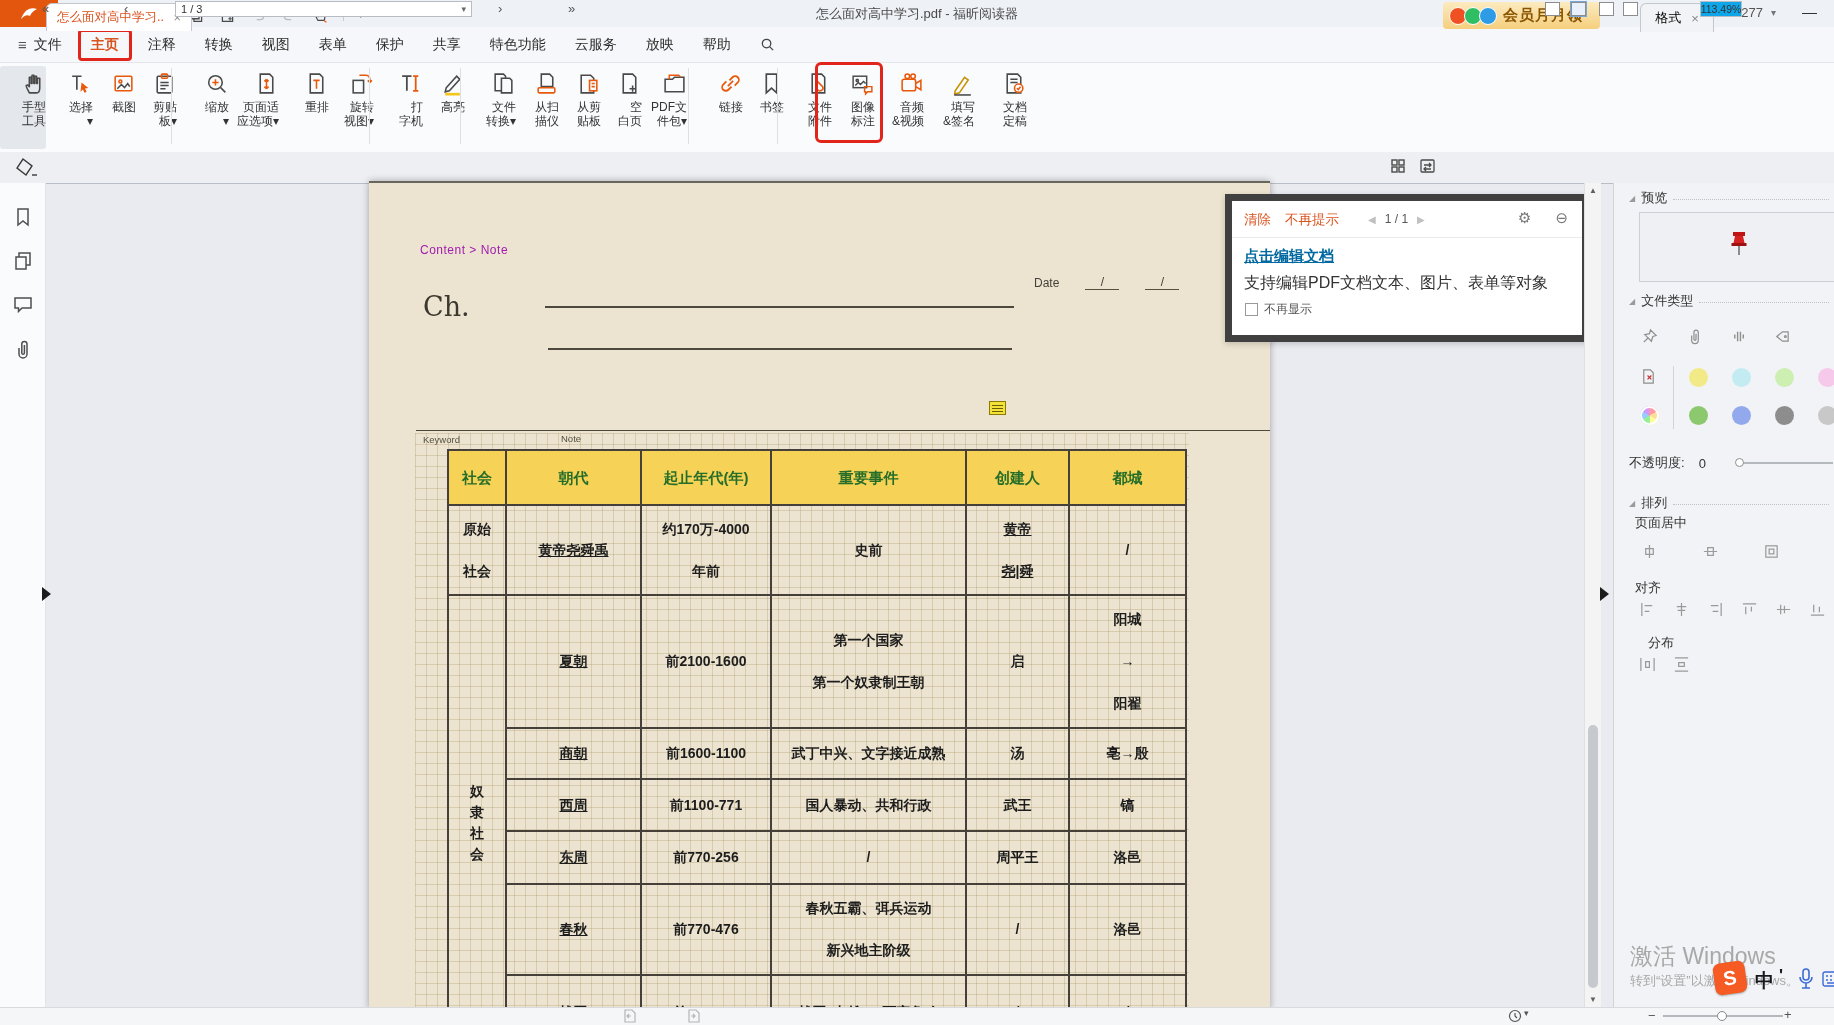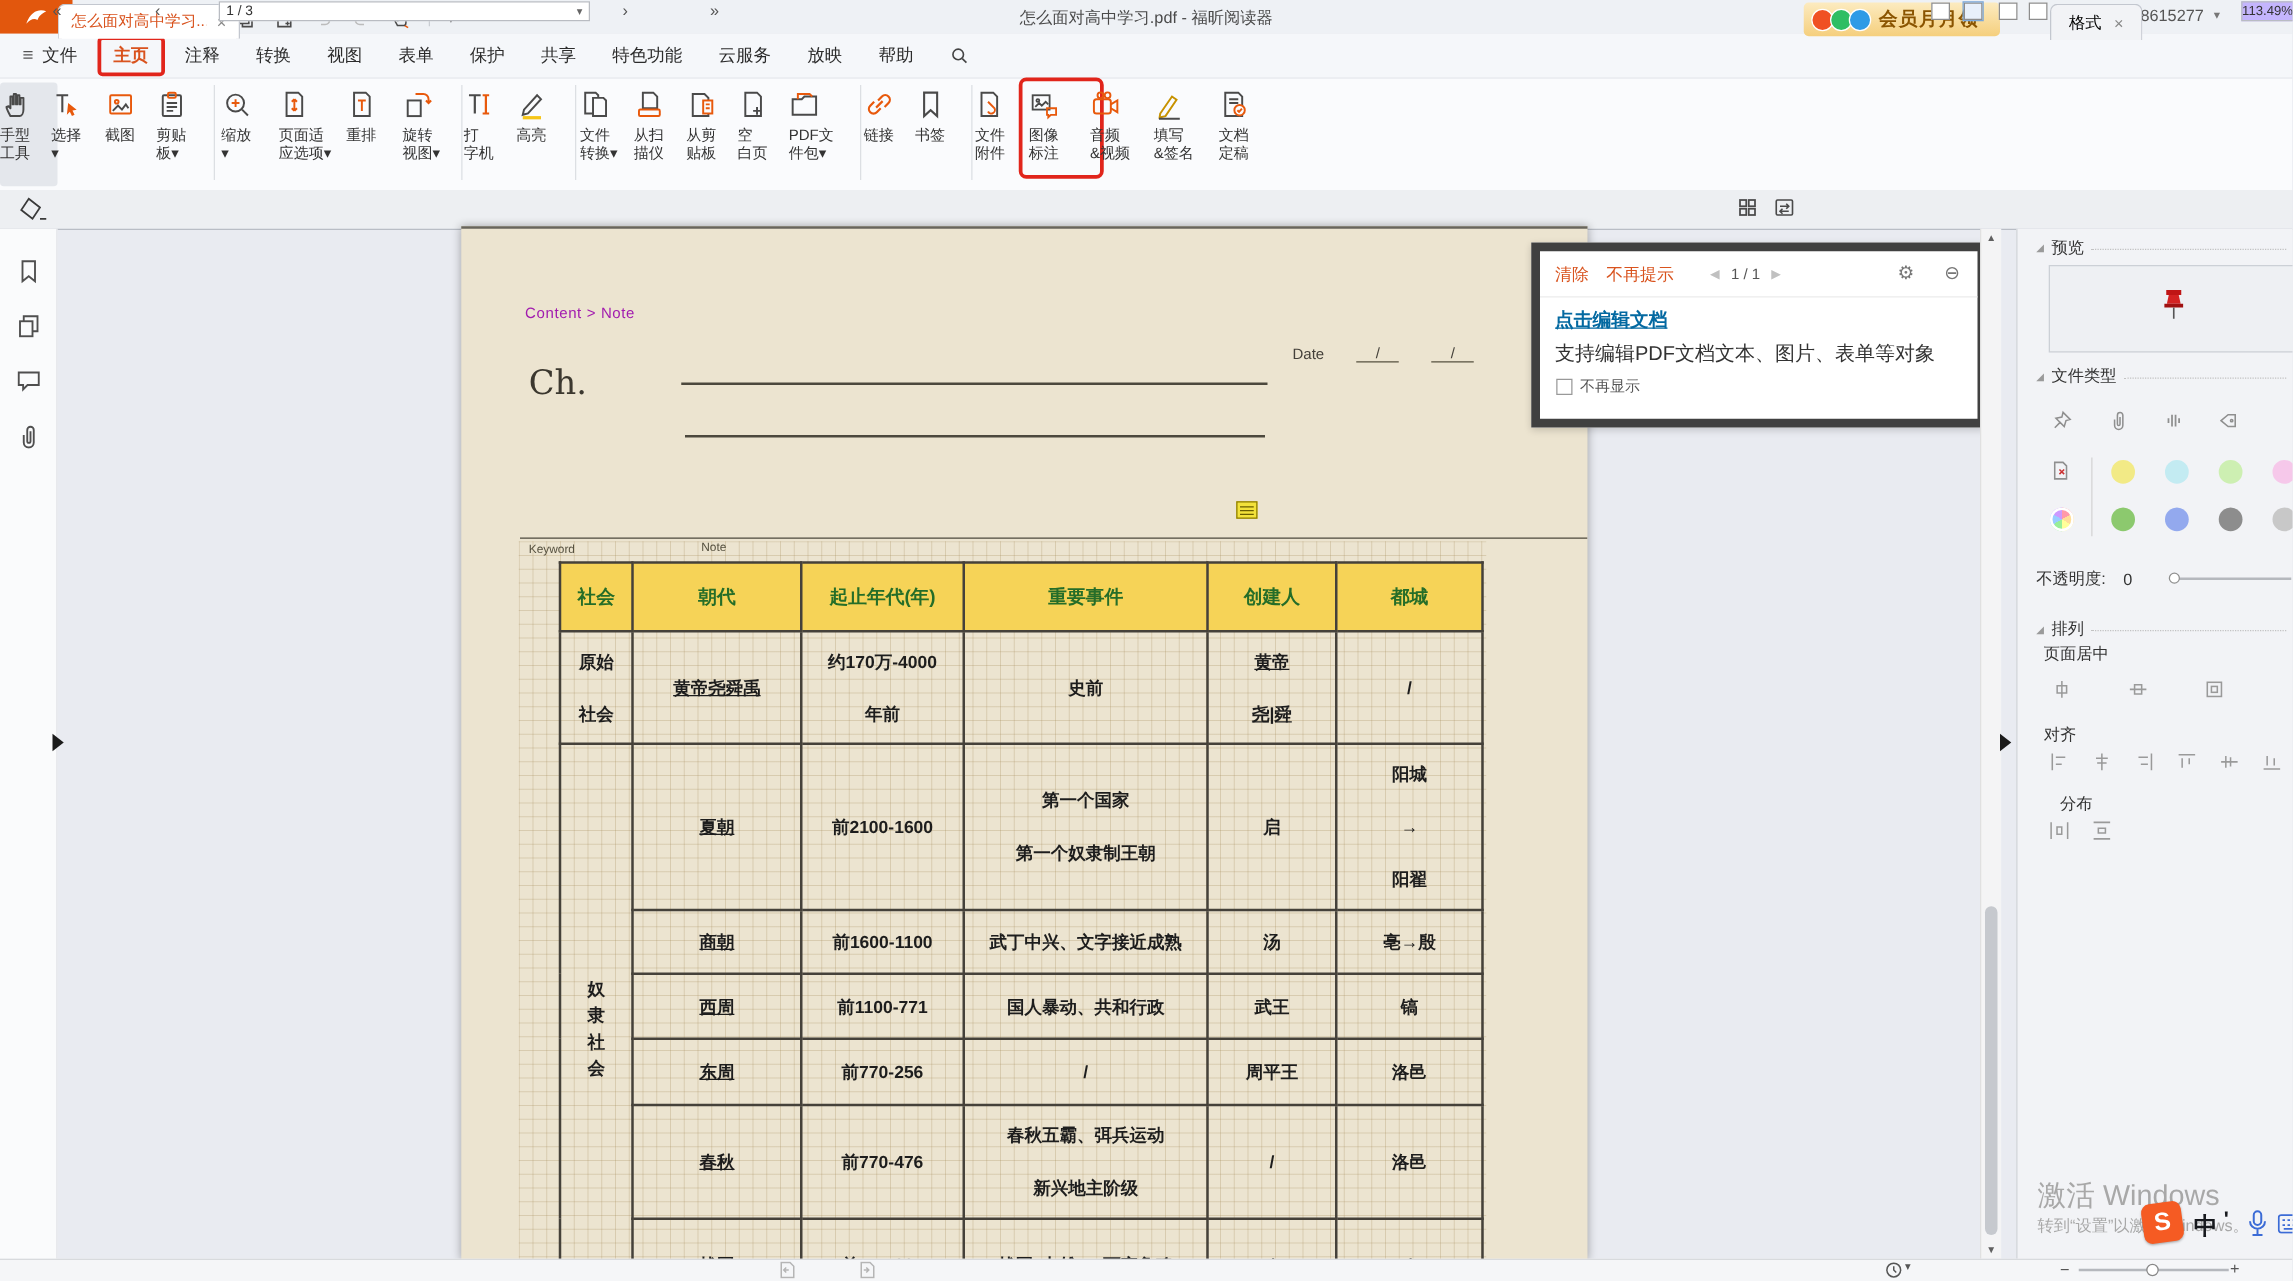--- a/index.html
+++ b/index.html
@@ -17,21 +17,21 @@
   .minbtn{left:1802px;top:3px;font-size:15px;color:#333}
   
   .menubar{left:0;top:27px;width:1834px;height:36px;background:#f5f7fa;border-bottom:1px solid #e4e6ea;
            display:flex;align-items:center;gap:29px;padding-left:18px;box-sizing:border-box;font-size:14px;color:#2c2c2c}
   .mfile{display:flex;gap:7px;align-items:center}
   .mitem{cursor:default;white-space:nowrap}
   .mactive{color:#d9531e;position:relative;font-weight:bold}
   .mactive::after{content:"";position:absolute;inset:-7px -13px;border:3px solid #e1251b;border-radius:4px}
   
   .ribbon{left:0;top:63px;width:1834px;height:89px;background:#fafbfd;border-bottom:1px solid #dfe1e5}
-  .ritem{position:absolute;top:3px;height:83px;width:52px;text-align:left;border-radius:3px}
+  .ritem{position:absolute;top:3px;height:83px;width:52px;text-align:right;border-radius:3px}
   .ritem .ric{margin-top:5px}
   .rl{font-size:12px;line-height:14px;color:#333}
   .ric{width:25px;height:25px}
   .rsel{background:#e4e7ec}
   .rsep{position:absolute;top:5px;width:1px;height:76px;background:#dcdfe3}
   .redbox{position:relative}
   .redbox::after{content:"";position:absolute;inset:-4px -8px 6px -8px;border:3px solid #e1251b;border-radius:6px}
   
   .tabbar{left:0;top:152px;width:1834px;height:31px;background:#edeff2;border-bottom:1px solid #b9bdc5}
   .doctab{left:46px;top:3px;width:146px;height:28px;background:#fff;border:1px solid #c3c7cf;border-bottom:none;
@@ -99,21 +99,21 @@
   .vdiv{position:absolute;width:1px;background:#d4d4d4}
   
   .statusbar{left:0;top:1007px;width:1834px;height:18px;background:#f5f6f8;border-top:1px solid #d8dadd;font-size:12px;color:#444}
   .snav{position:absolute;top:1px;font-size:13px;color:#555}
   .pagebox{position:absolute;left:175px;top:1px;width:285px;height:14px;background:#fff;border:1px solid #b9bcc2;
            display:flex;align-items:center;justify-content:space-between;padding:0 5px;font-size:11px;color:#333}
   .lyico{position:absolute;top:2px;width:13px;height:12px;border:1px solid #8d8d8d;background:#fff}
   .lyico.sel{outline:1px solid #7aa7d9;background:#e8f0fb}
   .ztrack{position:absolute;left:1663px;top:8px;width:120px;height:2px;background:#b5b8bd}
   .zknob{position:absolute;left:1717px;top:3px;width:10px;height:10px;border-radius:50%;background:#fff;border:1px solid #888;box-sizing:border-box}
-  .zbox{position:absolute;left:1793px;top:1px;width:40px;height:14px;background:#c4b5fd;border:1px solid #b9bcc2;font-size:10.5px;
+  .zbox{position:absolute;left:1700px;top:1px;width:40px;height:14px;background:#0ea5e9;border:1px solid #b9bcc2;font-size:10.5px;
         display:flex;align-items:center;justify-content:center;color:#333}
   
   .wm1{left:1630px;top:941px;font-size:23px;color:#a8a8a8}
   .wm2{left:1630px;top:972px;font-size:13px;color:#a8a8a8}
   .sogou{left:1714px;top:962px;width:32px;height:32px;background:#f55b23;border-radius:7px;display:flex;align-items:center;justify-content:center;
          color:#fff;font-size:20px;font-weight:bold;transform:rotate(-8deg);box-shadow:0 1px 2px rgba(0,0,0,.3)}
   .imezh{left:1755px;top:968px;font-size:19px;font-weight:bold;color:#16181d}
   .imecaret{left:1779px;top:966px;font-size:17px;color:#16181d;font-weight:bold}
 </style>
 </head>

